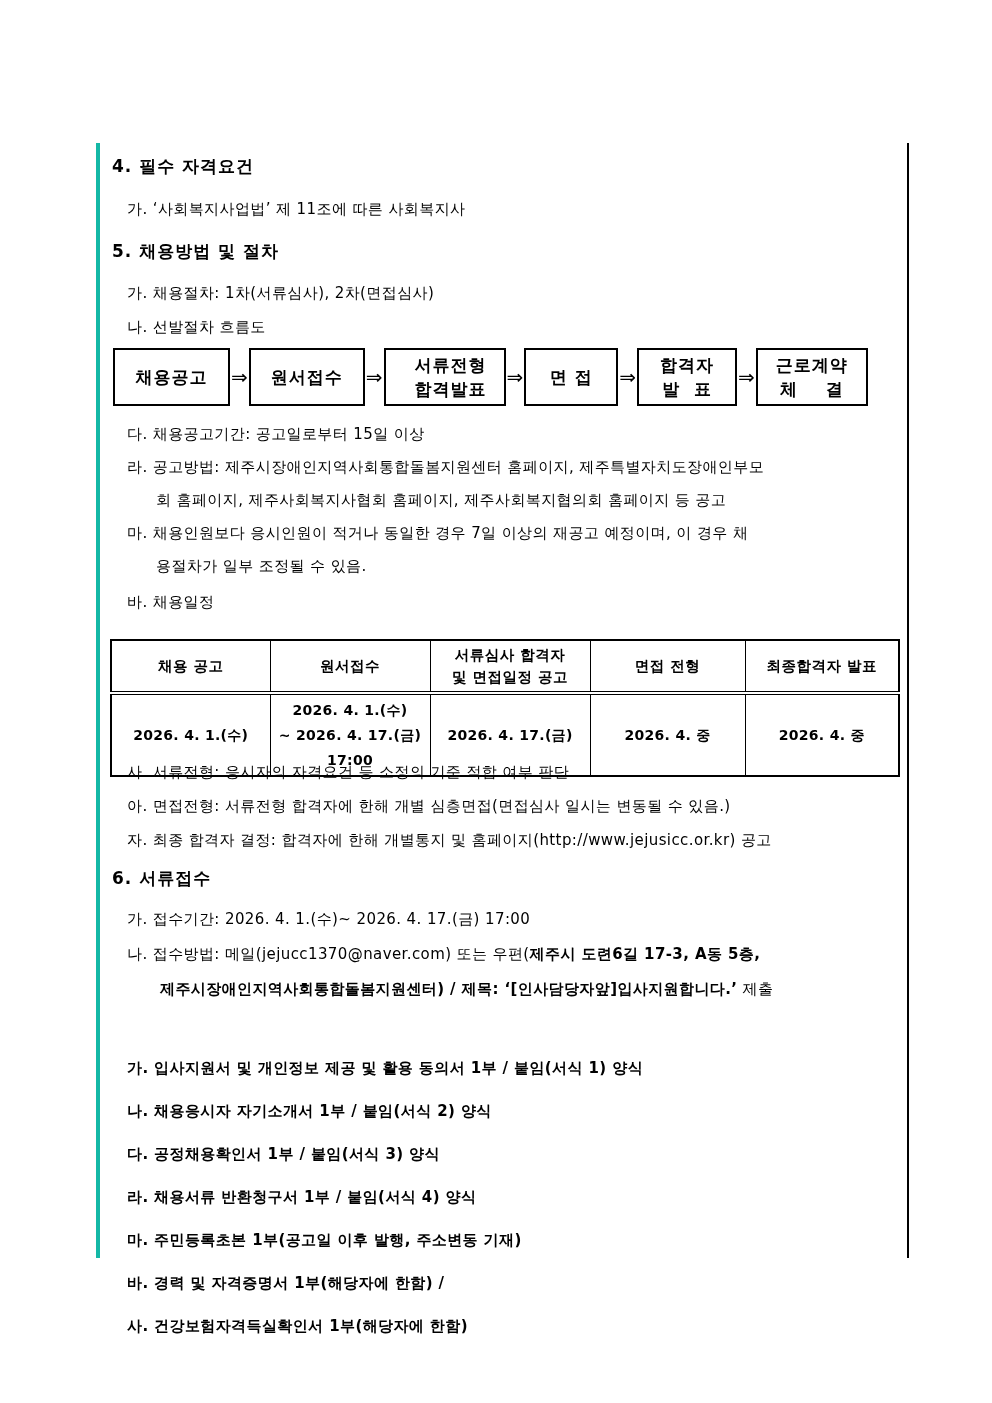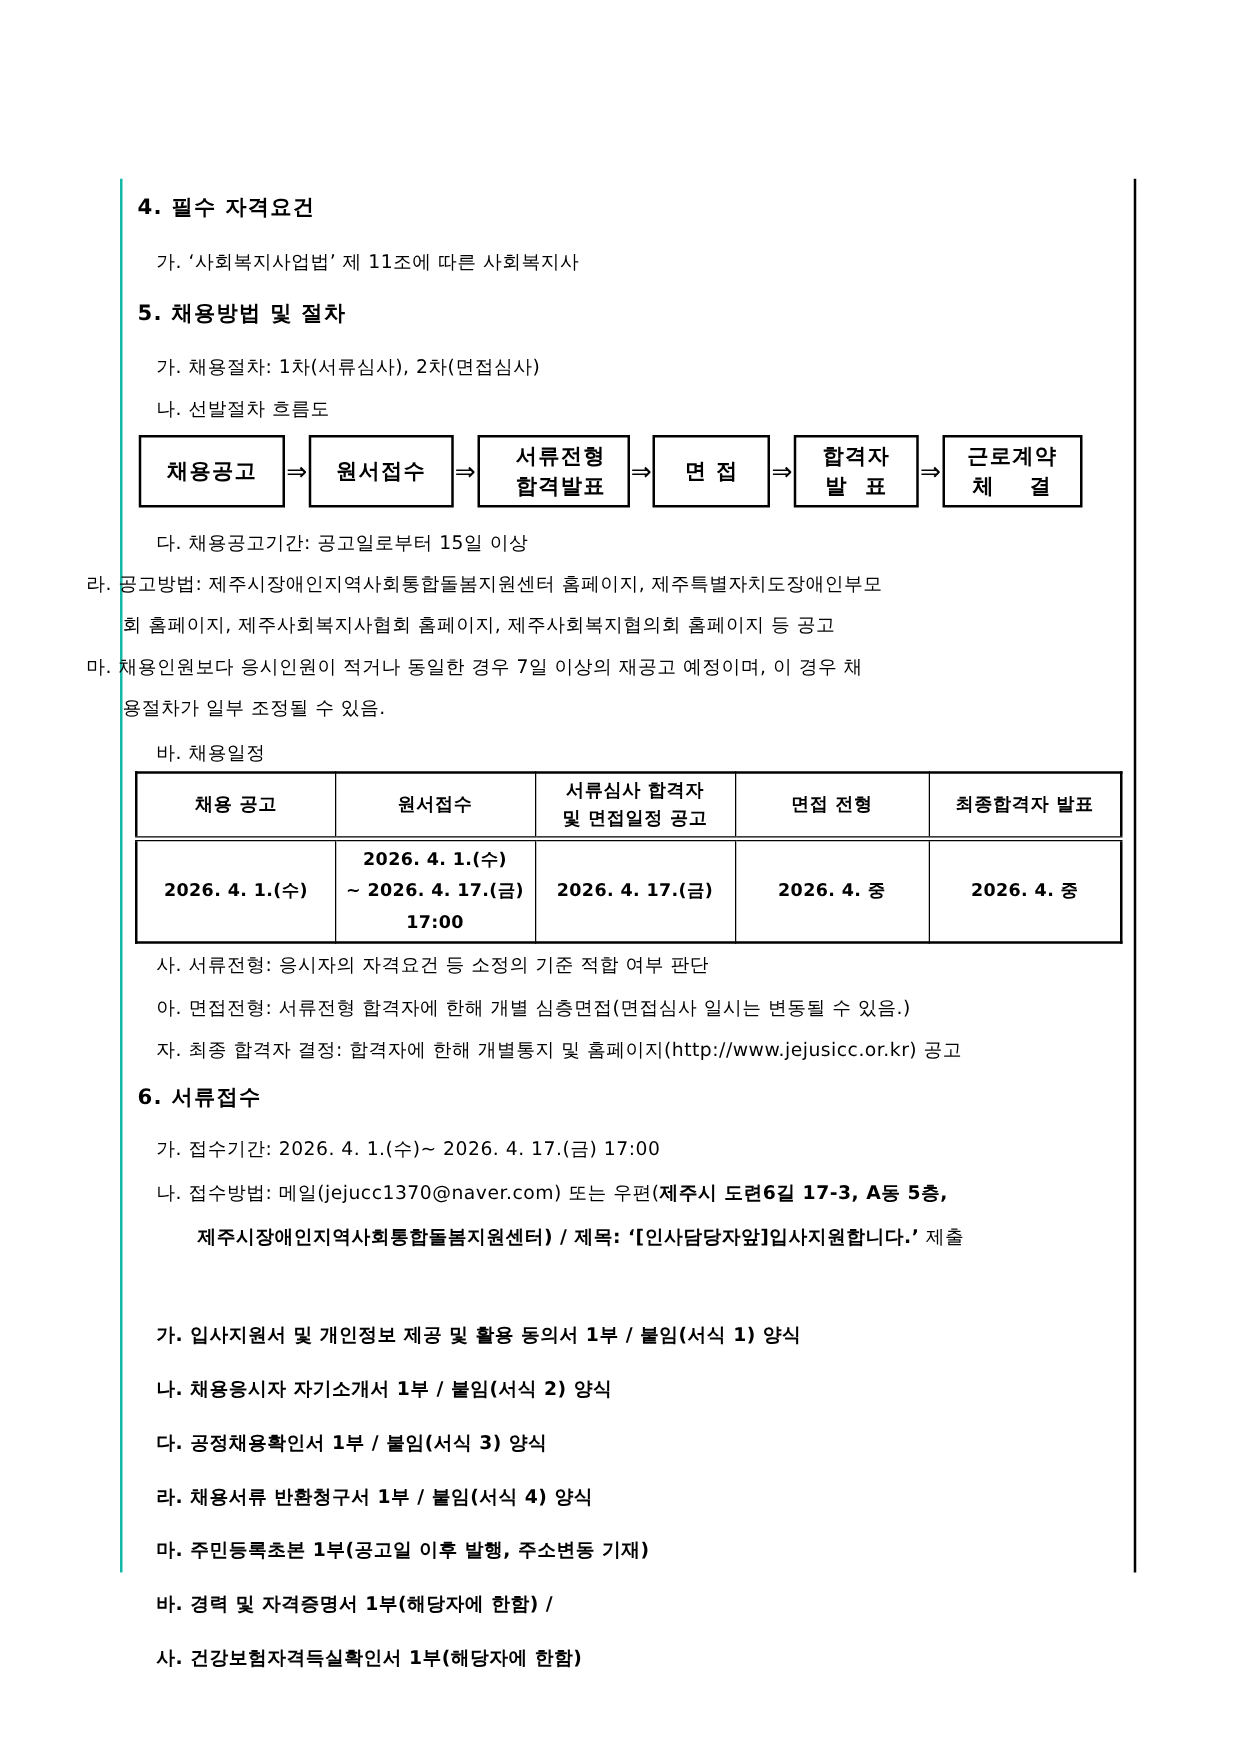--- a/index.html
+++ b/index.html
@@ -8,46 +8,46 @@
     background: #ffffff;
     color: #000000;
     font-family: "DejaVu Sans", "Liberation Sans", sans-serif;
   }
   .page { position: relative; width: 992px; height: 1403px; overflow: hidden; }
 
   
   .frame {
     position: absolute; left: 96px; top: 143px;
     width: 813px; height: 1115px;
-    border-left: 2px solid #14b8a6; border-right: 2px solid #000;
+    border-left: 4px solid #14b8a6; border-right: 2px solid #000;
     box-sizing: border-box;
   }
 
   .blk { position: absolute; left: 0; width: 100%; box-sizing: border-box; }
 
   .sec-title { font-size: 17px; font-weight: bold; padding-left: 12px; letter-spacing: 1px; line-height: 22px; }
   .item      { font-size: 15px; padding-left: 27px; letter-spacing: 0.4px; line-height: 22px; }
-  .item-wrap { font-size: 15px; text-indent: -29px; white-space: pre-line;
+  .item-wrap { font-size: 15px; padding-left: 56px; text-indent: -29px; white-space: pre-line;
                letter-spacing: 0.4px; line-height: 33px; }
   .bold { font-weight: bold; }
 
   
   .flow { position: absolute; top: 203px; left: 13px; width: 790px; height: 62px;
           display: flex; align-items: center; }
   .flow-box { border: 2px solid #000; height: 58px; box-sizing: border-box;
               display: flex; align-items: center; justify-content: center;
               text-align: center; font-weight: bold; font-size: 17px;
               line-height: 24px; white-space: pre-wrap; letter-spacing: 1px; }
   .fb1 { width: 117px; } .fb2 { width: 116px; } .fb3 { width: 122px; padding-left: 12px; }
   .fb4 { width: 94px; }  .fb5 { width: 100px; } .fb6 { width: 112px; }
   .flow-arrow { font-size: 20px; line-height: 20px; padding: 0 1px; }
 
   
   .sched { position: absolute; top: 474px; left: 10px; }
-  table { border-collapse: collapse; table-layout: fixed; width: 788px; border: 2px solid #000; }
+  table { border-collapse: collapse; table-layout: fixed; width: 788px; border: 2px solid #000; margin-top: 22px; }
   th { font-size: 14.5px; font-weight: bold; border: 1.5px solid #000;
        border-bottom: 4px double #000; height: 48px; text-align: center;
        white-space: pre-line; line-height: 22px; letter-spacing: 0.5px; }
   td { font-size: 14px; font-weight: bold; border: 1.5px solid #000;
        height: 78px; text-align: center; vertical-align: middle;
        white-space: pre-line; line-height: 25px; letter-spacing: 0.3px; }
   col.c1 { width: 159px; } col.c2 { width: 160px; } col.c3 { width: 160px; }
   col.c4 { width: 155px; } col.c5 { width: 154px; }
 
   

